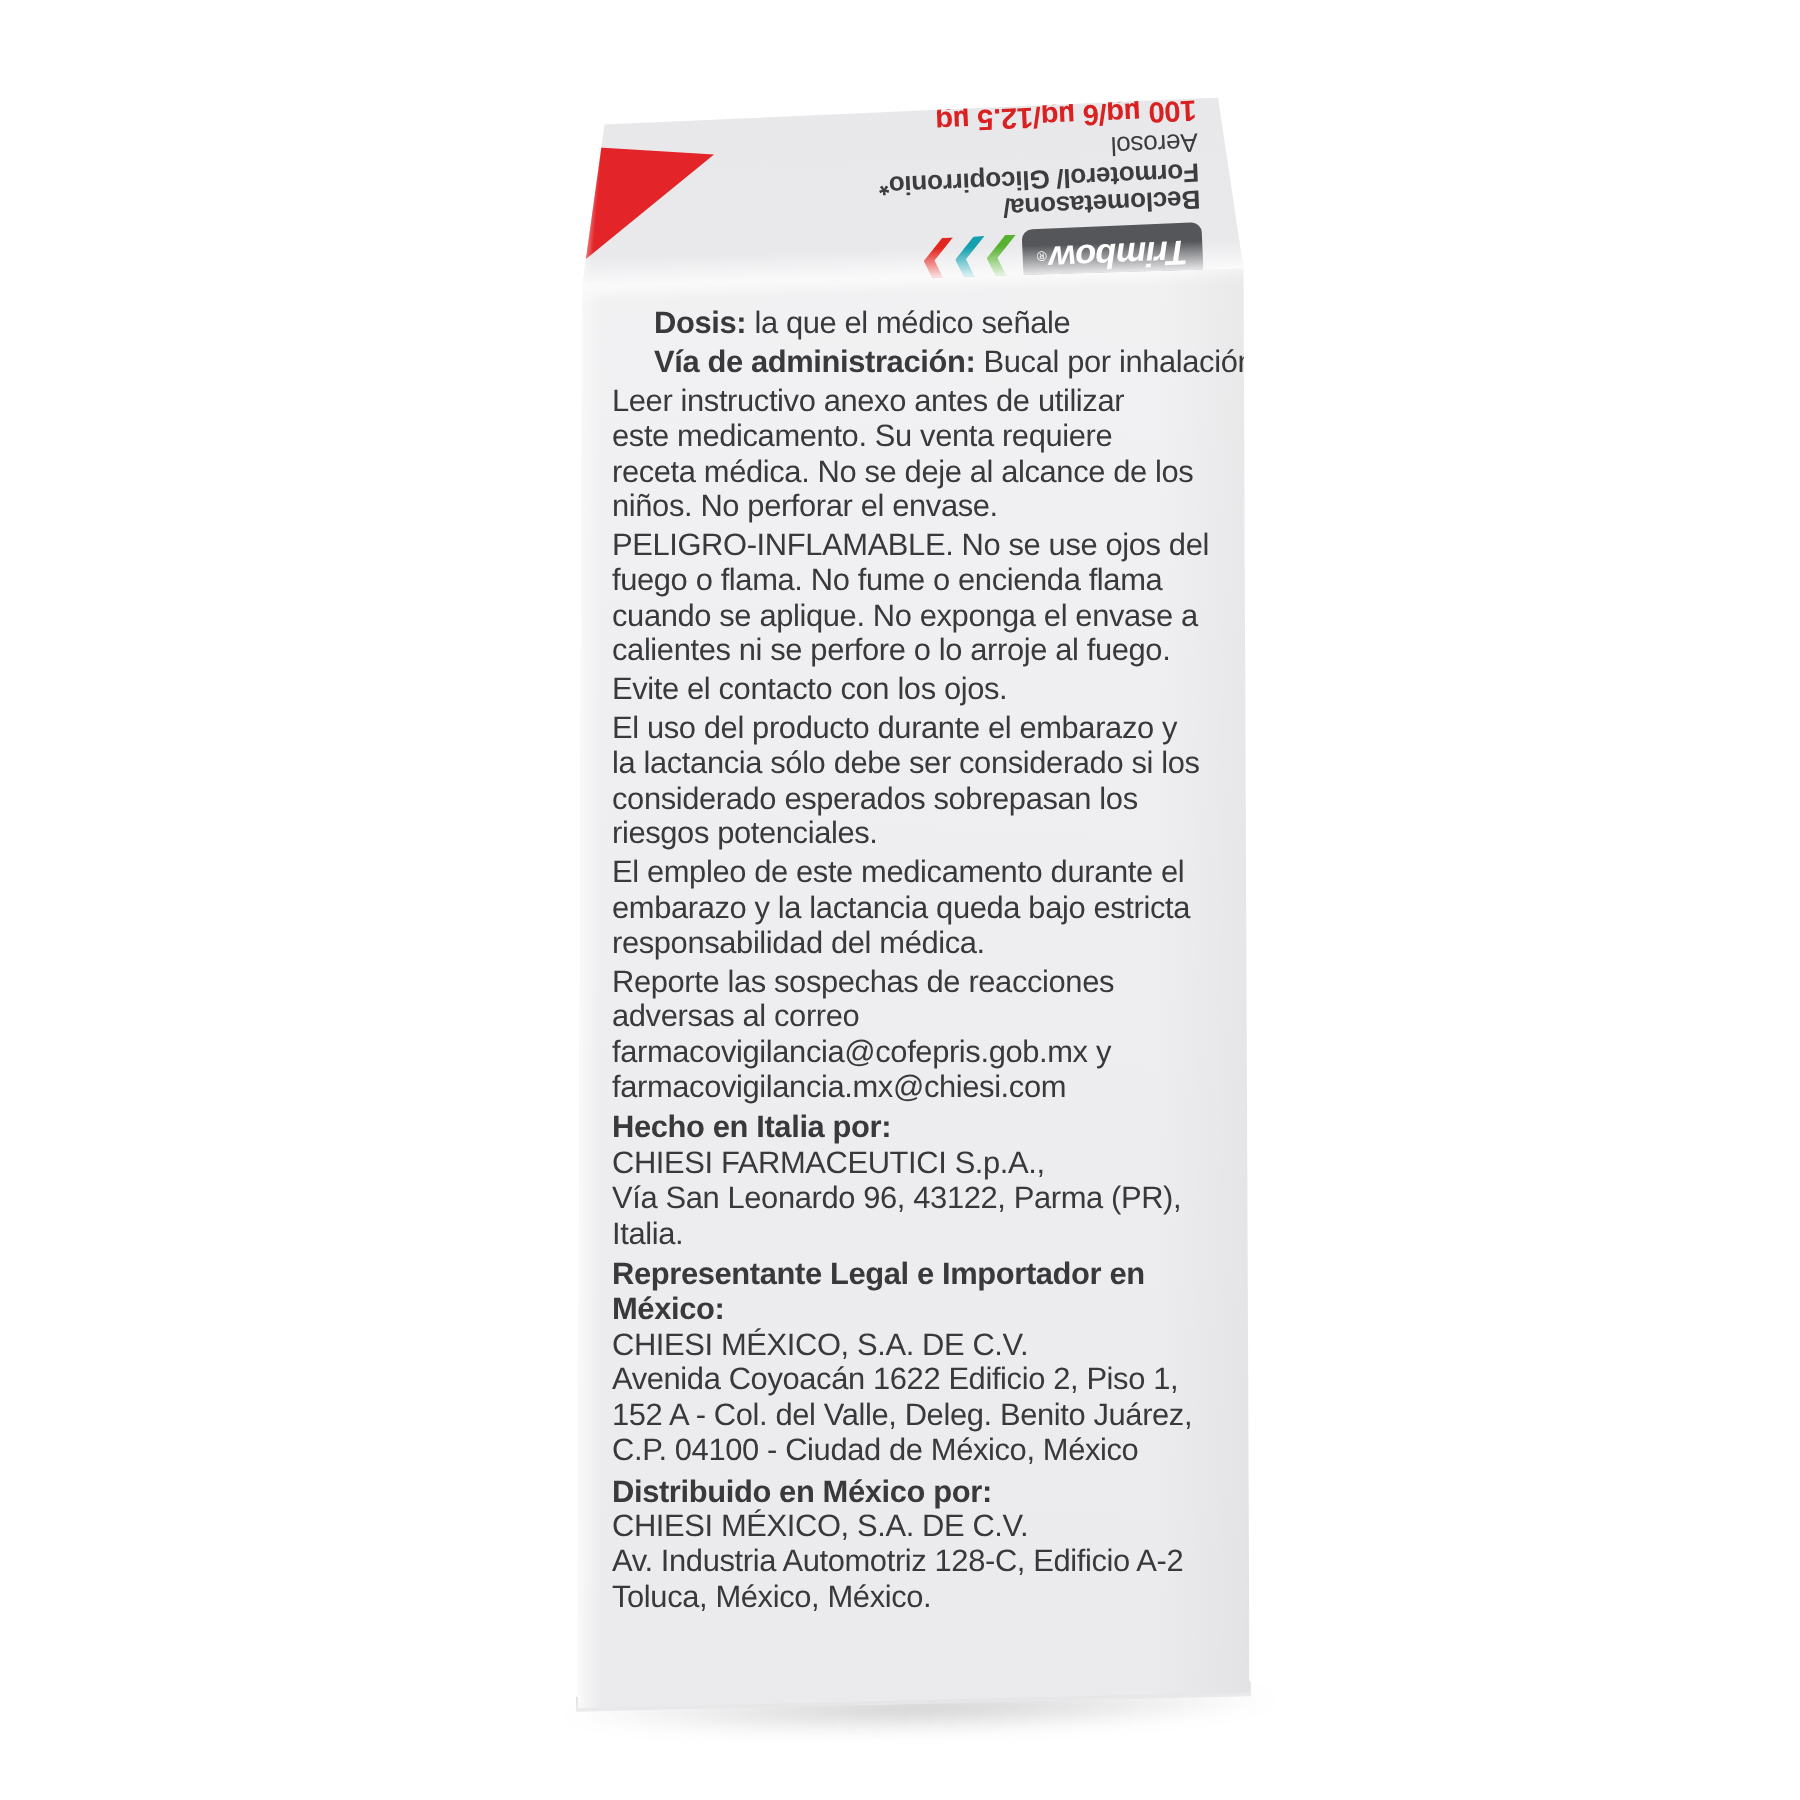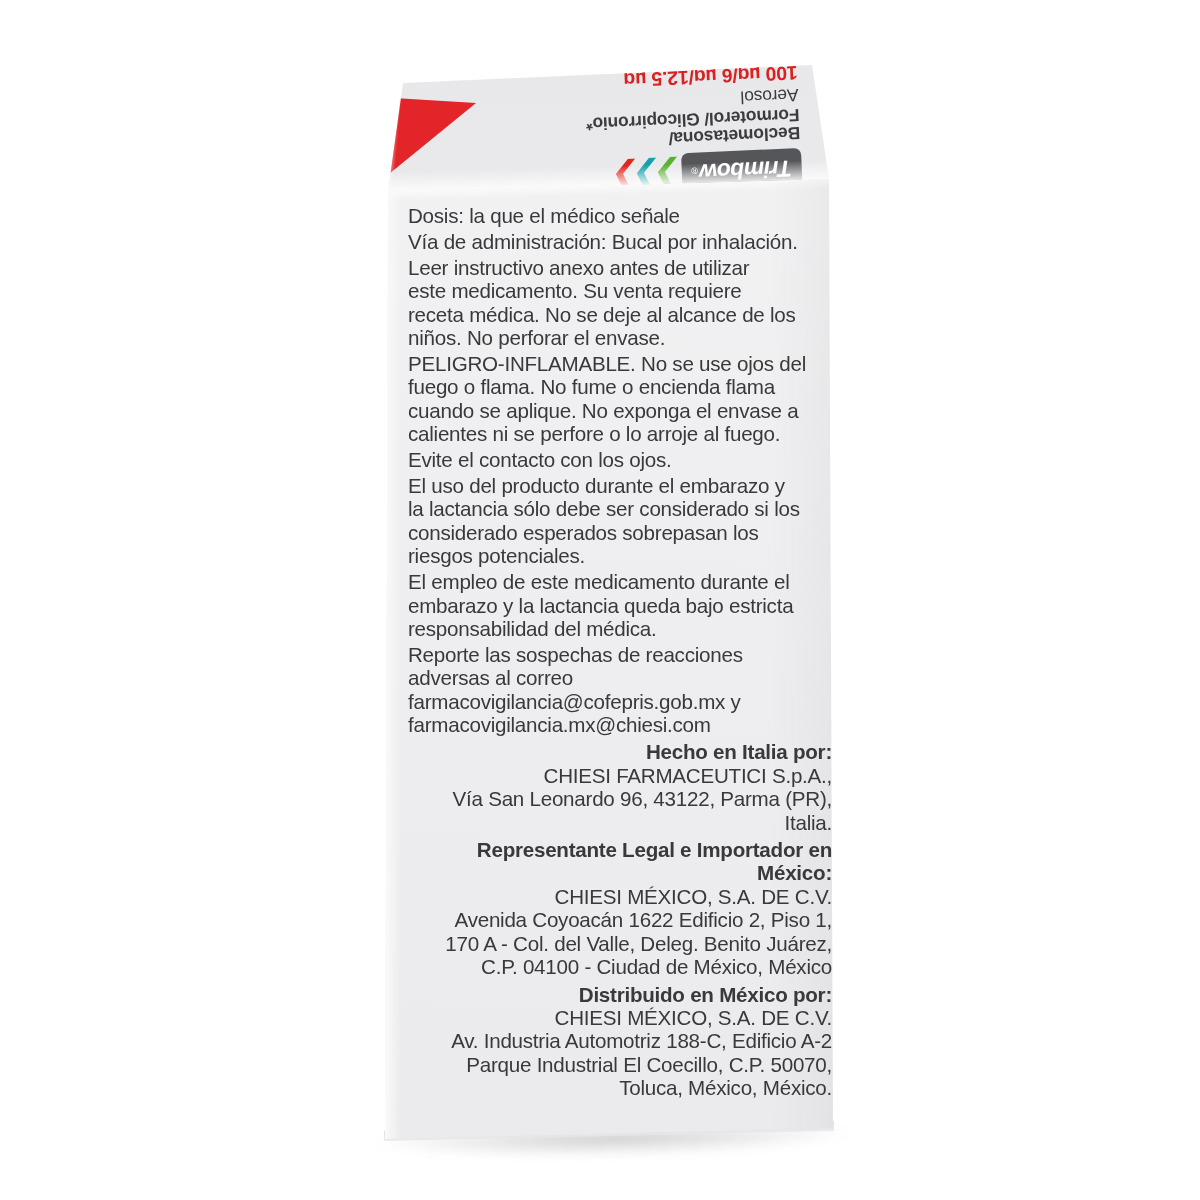--- a/index.html
+++ b/index.html
@@ -52,23 +52,23 @@
     background:linear-gradient(180deg,#ffffff,rgba(255,255,255,0));}
   .left-sheen{position:absolute;left:385px;top:190px;width:16px;height:950px;
     background:linear-gradient(90deg,#fafafb,rgba(250,250,251,0));}
   .right-shade{position:absolute;left:770px;top:179px;width:64px;height:952px;
     background:linear-gradient(90deg,rgba(0,0,0,0),rgba(0,0,0,.035));}
 
   #panel-text{position:absolute;left:408px;top:204px;width:424px;color:#39393b;
     font-size:20.6px;line-height:23.4px;letter-spacing:-.25px;}
   .para{margin-top:2.5px;}
   .para:first-child{margin-top:0;}
-  .para.headed{margin-top:4px;text-align:right;}
+  .para.headed{margin-top:4px;}
   .line{white-space:nowrap;}
-  .b{font-weight:400;}
+  .b{font-weight:700;margin-left:28px;}
   .hline{font-weight:700;white-space:nowrap;}
 </style>
 </head>
 <body>
 
 <div class="stage">
 
   <div class="shadow-blur"></div>
   <div class="bottom-edge"></div>
 
@@ -144,26 +144,25 @@
           <div class="hline">Hecho en Italia por:</div>
           <div class="line">CHIESI FARMACEUTICI S.p.A.,</div>
           <div class="line">Vía San Leonardo 96, 43122, Parma (PR),</div>
           <div class="line">Italia.</div>
         </div>
         <div class="para headed">
           <div class="hline">Representante Legal e Importador en</div>
           <div class="hline">México:</div>
           <div class="line">CHIESI MÉXICO, S.A. DE C.V.</div>
           <div class="line">Avenida Coyoacán 1622 Edificio 2, Piso 1,</div>
-          <div class="line">170 A - Col. del Valle, Deleg. Benito Juárez,</div>
+          <div class="line">152 A - Col. del Valle, Deleg. Benito Juárez,</div>
           <div class="line">C.P. 04100 - Ciudad de México, México</div>
         </div>
         <div class="para headed">
           <div class="hline">Distribuido en México por:</div>
           <div class="line">CHIESI MÉXICO, S.A. DE C.V.</div>
-          <div class="line">Av. Industria Automotriz 188-C, Edificio A-2</div>
-          <div class="line">Parque Industrial El Coecillo, C.P. 50070,</div>
+          <div class="line">Av. Industria Automotriz 128-C, Edificio A-2</div>
           <div class="line">Toluca, México, México.</div>
         </div>
       </div>
   </div>
 
 </div>
 
 </body></html>

